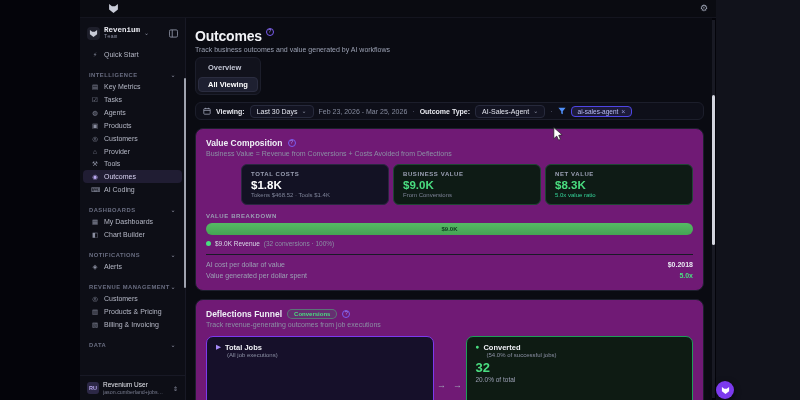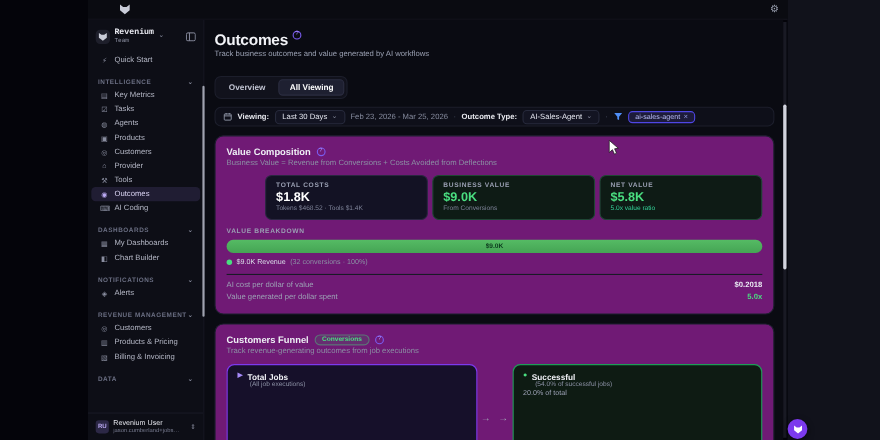--- a/index.html
+++ b/index.html
@@ -41,21 +41,21 @@
   
   .main { position:absolute; left:186px; top:18px; width:526px; height:382px; background:#0a0b12; padding:10px 8px 0 9px; overflow:hidden; }
   .main-scroll-track { position:absolute; left:712px; top:20px; width:3px; height:378px; background:#191a24; }
   .main-scroll-thumb { position:absolute; left:712px; top:95px; width:3px; height:150px; background:#d2d4de; border-radius:2px; z-index:31; }
 
   .page-title-row { display:flex; align-items:flex-start; gap:4px; }
   .page-title { font-size:14px; font-weight:bold; color:#f2f3f7; letter-spacing:-.2px; }
   .info-badge { width:8px; height:8px; border:1px solid #7a5cf0; border-radius:50%; color:#a78bfa; font-size:5.5px; line-height:1; display:inline-flex; align-items:center; justify-content:center; flex:0 0 auto; }
   .page-sub { margin-top:2px; font-size:7px; color:#9aa0b2; }
 
-  .tabs { display:inline-flex; gap:2px; margin-top:16px; background:#11121c; border:1px solid #1c1e2b; border-radius:6px; padding:2px; }
+  .tabs { display:inline-flex; gap:2px; margin-top:4px; background:#11121c; border:1px solid #1c1e2b; border-radius:6px; padding:2px;flex-direction:column; }
   .tab { padding:3px 10px; font-size:7.5px; font-weight:bold; color:#c3c6d4; border-radius:4px; cursor:default; }
   .tab.active { background:#1e2031; border:1px solid #2b2d40; color:#ffffff; padding:2px 9px; }
 
   .filterbar { margin-top:7px; height:18px; display:flex; align-items:center; gap:5px; background:#0e0f19; border:1px solid #1c1e2b; border-radius:6px; padding:0 7px; font-size:7px; color:#c3c6d4; }
   .fb-label { font-weight:bold; color:#e8e9ef; }
   .pill { display:flex; align-items:center; gap:4px; background:#131422; border:1px solid #272a3c; border-radius:4px; padding:2px 6px; color:#e3e5ee; cursor:default; }
   .fb-dates { color:#868b9e; }
   .sep { color:#555a6e; }
   .tag-chip { display:flex; align-items:center; gap:3px; background:#1d1b3a; border:1px solid #4f46e5; border-radius:4px; padding:1px 6px; font-size:6.5px; color:#b9bdf7; cursor:default; }
   .tag-chip .x { color:#8f94d8; font-size:7px; }
@@ -306,21 +306,21 @@
           <div class="stat-value">$1.8K</div>
           <div class="stat-sub">Tokens $468.52 · Tools $1.4K</div>
         </div>
         <div class="stat green">
           <div class="stat-label">BUSINESS VALUE</div>
           <div class="stat-value green-txt">$9.0K</div>
           <div class="stat-sub">From Conversions</div>
         </div>
         <div class="stat green">
           <div class="stat-label">NET VALUE</div>
-          <div class="stat-value green-txt">$5.8K</div>
+          <div class="stat-value green-txt">$8.3K</div>
           <div class="stat-sub green-txt">5.0x value ratio</div>
         </div>
       </div>
 
       <div class="vb-label">VALUE BREAKDOWN</div>
       <div class="vb-bar">$9.0K</div>
       <div class="vb-legend">
         <span class="dot-green"></span>
         <span class="legend-strong">$9.0K Revenue</span>
         <span class="legend-note">(32 conversions · 100%)</span>
@@ -334,44 +334,45 @@
         <div class="metric-row">
           <span class="metric-label">Value generated per dollar spent</span>
           <span class="metric-value green-txt">5.0x</span>
         </div>
       </div>
     </div>
 
     
     <div class="card">
       <div class="card-title-row">
-        <span class="card-title">Customers Funnel</span>
+        <span class="card-title">Deflections Funnel</span>
         <span class="badge-conv">Conversions</span>
         <span class="info-badge">?</span>
       </div>
       <div class="card-sub">Track revenue-generating outcomes from job executions</div>
 
       <div class="funnel-row">
         <div class="stage-box purple">
           <div class="stage-head">
             <span class="stage-ic purple-txt">▶</span>
             <span class="stage-name">Total Jobs</span>
           </div>
           <div class="stage-note">(All job executions)</div>
           <div class="stage-value v-purple">160</div>
           <div class="stage-pct">100.0% of total</div>
         </div>
         <div class="funnel-arrow">→</div>
         <div class="funnel-arrow">→</div>
         <div class="stage-box green">
           <div class="stage-head">
             <span class="stage-ic green-ic">●</span>
-            <span class="stage-name">Successful</span>
+            <span class="stage-name">Converted</span>
           </div>
           <div class="stage-note">(54.0% of successful jobs)</div>
+          <div class="stage-value v-green">32</div>
           <div class="stage-pct">20.0% of total</div>
         </div>
       </div>
 
       <div class="progress-track">
         <div class="progress-fill" style="width: 20%;"></div>
       </div>
     </div>
   </div>
 

